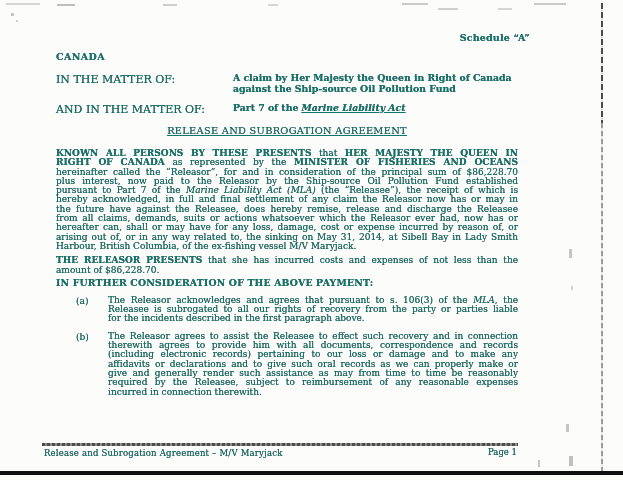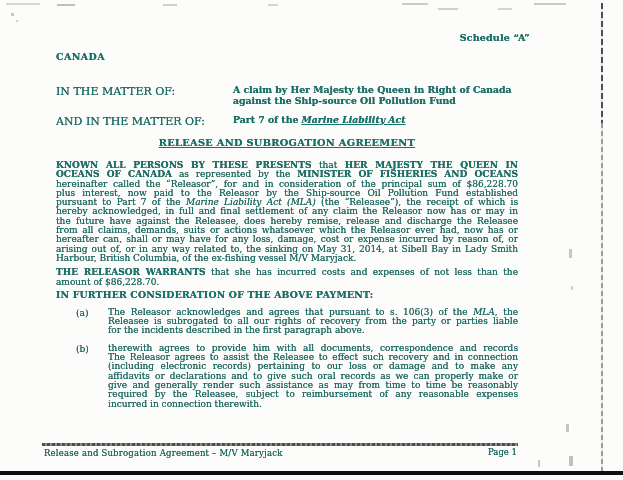--- a/index.html
+++ b/index.html
@@ -14,27 +14,27 @@
   }
   
   .schedule{
     position:absolute; top:32px; right:93px;
     font-size:9.5px; font-weight:bold; letter-spacing:0.2px;
   }
   
   .col{
     position:absolute; left:56px; top:51px; width:462px;
   }
-  .country{font-size:9.5px;font-weight:bold;letter-spacing:0.4px;margin-bottom:23px;}
+  .country{font-size:9.5px;font-weight:bold;letter-spacing:0.4px;margin-bottom:11px;}
   .matter-row{display:flex;margin-bottom:9px;}
   .matter-label{width:177px;flex:0 0 177px;font-size:11px;font-weight:normal;}
   .matter-value{font-size:9.3px;font-weight:bold;line-height:10.5px;}
   .bi-u{font-style:italic;text-decoration:underline;}
   .doc-title{
-    text-align:center;font-size:9.8px;font-weight:bold;
+    text-align:center;font-size:9.8px;font-weight:normal;
     text-decoration:underline;letter-spacing:0.3px;
     margin-top:2px;margin-bottom:13px;
   }
   .para{font-size:9px;line-height:9.3px;}
   .para-main{margin-top:0;}
   .jline{text-align:justify;text-align-last:justify;white-space:nowrap;}
   .jline.last{text-align-last:left;}
   .plainline{text-align:left;}
   .p2{margin-top:5px;}
   .consideration{font-size:9.3px;font-weight:bold;margin-top:2px;letter-spacing:0.2px;}
@@ -103,53 +103,53 @@
 
     <div class="matter-row">
       <div class="matter-label">AND IN THE MATTER OF:</div>
       <div class="matter-value"><span>Part 7 of the </span><span class="bi-u">Marine Liability Act</span></div>
     </div>
 
     <div class="doc-title">RELEASE AND SUBROGATION AGREEMENT</div>
 
     <div class="para para-main">
         <div class="jline"><b>KNOWN ALL PERSONS BY THESE PRESENTS</b> that <b>HER MAJESTY THE QUEEN IN</b></div>
-        <div class="jline"><b>OCEANS OF CANADA</b> as represented by the <b>MINISTER OF FISHERIES AND OCEANS</b></div>
+        <div class="jline"><b>RIGHT OF CANADA</b> as represented by the <b>MINISTER OF FISHERIES AND OCEANS</b></div>
         <div class="jline">hereinafter called the “Releasor”, for and in consideration of the principal sum of $86,228.70</div>
         <div class="jline">plus interest, now paid to the Releasor by the Ship-source Oil Pollution Fund established</div>
         <div class="jline">pursuant to Part 7 of the <i>Marine Liability Act (MLA)</i> (the “Releasee”), the receipt of which is</div>
         <div class="jline">hereby acknowledged, in full and final settlement of any claim the Releasor now has or may in</div>
         <div class="jline">the future have against the Releasee, does hereby remise, release and discharge the Releasee</div>
         <div class="jline">from all claims, demands, suits or actions whatsoever which the Releasor ever had, now has or</div>
         <div class="jline">hereafter can, shall or may have for any loss, damage, cost or expense incurred by reason of, or</div>
         <div class="jline">arising out of, or in any way related to, the sinking on May 31, 2014, at Sibell Bay in Lady Smith</div>
         <div class="jline last">Harbour, British Columbia, of the ex-fishing vessel M/V Maryjack.</div>
       </div>
 
     <div class="para p2">
-        <div class="jline"><b>THE RELEASOR WARRANTS</b> that she has incurred costs and expenses of not less than the</div>
+        <div class="jline"><b>THE RELEASOR PRESENTS</b> that she has incurred costs and expenses of not less than the</div>
         <div class="jline last">amount of $86,228.70.</div>
       </div>
 
     <div class="consideration">IN FURTHER CONSIDERATION OF THE ABOVE PAYMENT:</div>
 
     <div class="item">
       <div class="item-label">(a)</div>
       <div class="item-body">
           <div class="jline">The Releasor acknowledges and agrees that pursuant to s. 106(3) of the <i>MLA</i>, the</div>
           <div class="jline">Releasee is subrogated to all our rights of recovery from the party or parties liable</div>
           <div class="jline last">for the incidents described in the first paragraph above.</div>
         </div>
     </div>
 
     <div class="item">
       <div class="item-label">(b)</div>
       <div class="item-body">
+          <div class="jline">The Releasor agrees to assist the Releasee to effect such recovery and in connection</div>
           <div class="jline">therewith agrees to provide him with all documents, correspondence and records</div>
-          <div class="jline">The Releasor agrees to assist the Releasee to effect such recovery and in connection</div>
           <div class="jline">(including electronic records) pertaining to our loss or damage and to make any</div>
           <div class="jline">affidavits or declarations and to give such oral records as we can properly make or</div>
           <div class="jline">give and generally render such assistance as may from time to time be reasonably</div>
           <div class="jline">required by the Releasee, subject to reimbursement of any reasonable expenses</div>
           <div class="jline last">incurred in connection therewith.</div>
         </div>
     </div>
 
   </div>
 

